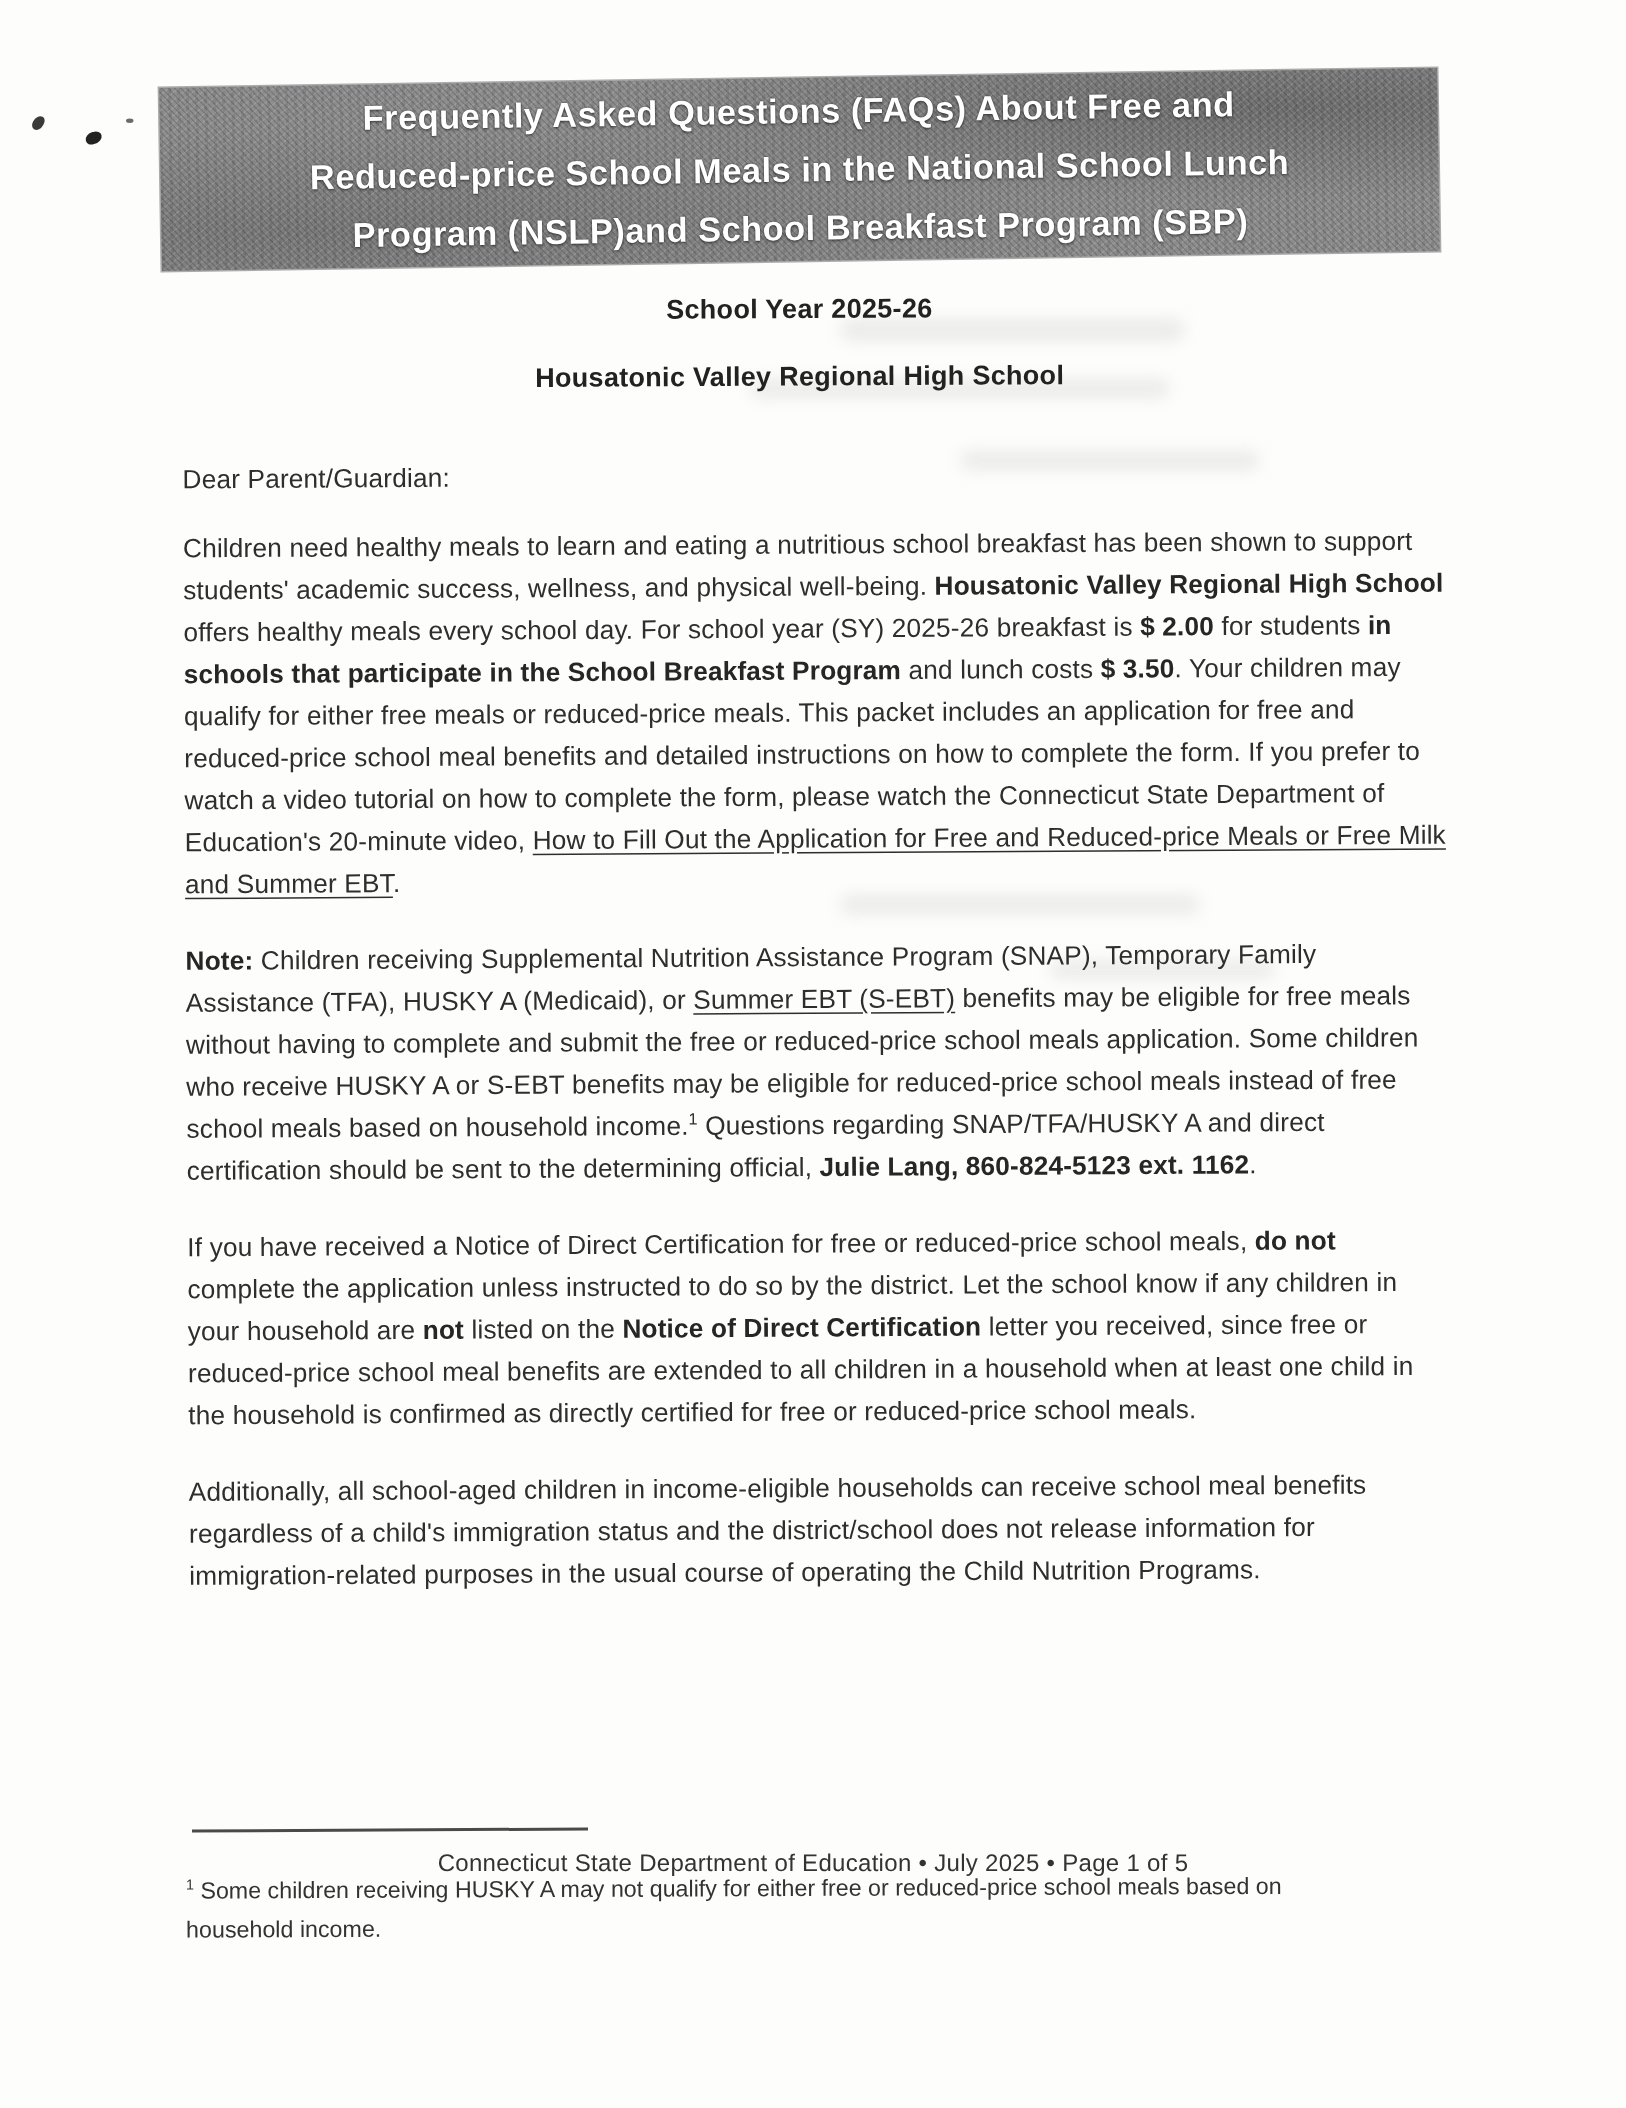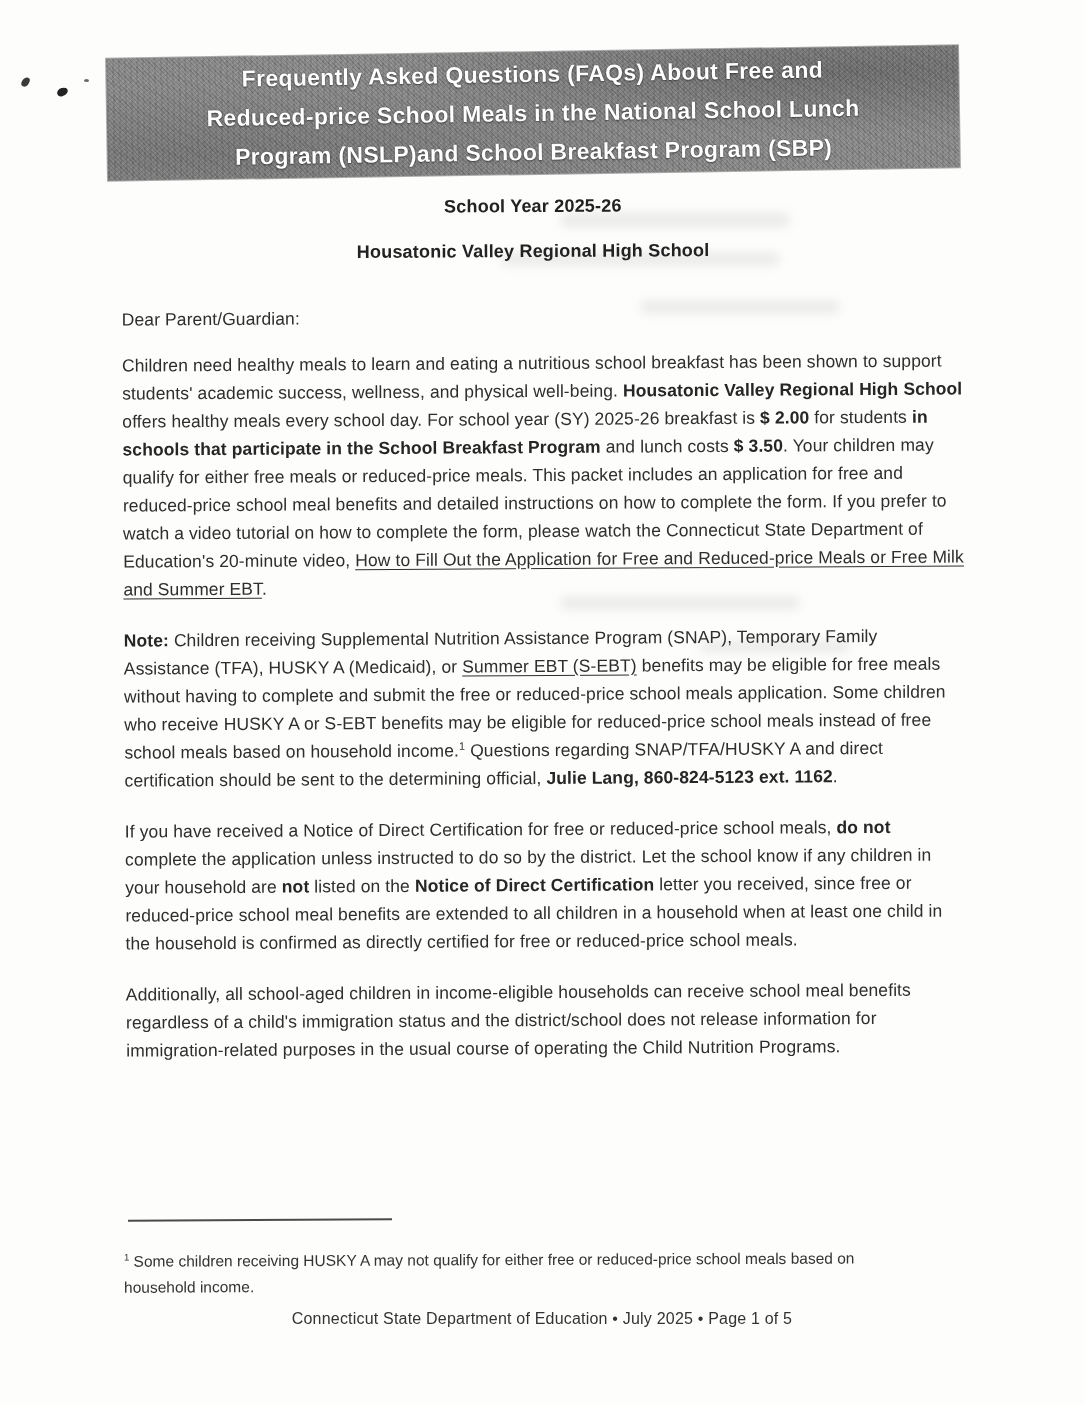--- a/index.html
+++ b/index.html
@@ -78,21 +78,21 @@
   }
   .footnote {
     position: absolute;
     left: 124px; top: 1231px; width: 800px;
     font-size: 15.5px; line-height: 26px; color: #333;
     transform: rotate(-0.25deg);
   }
   
   .footer {
     position: absolute;
-    left: 0; top: 1310px; width: 1084px;
+    left: 0; top: 1234px; width: 1084px;
     text-align: center;
     font-size: 16px; color: #333;
     letter-spacing: .2px;
   }
   
   .speck { position: absolute; background: #232323; pointer-events: none; }
   .speck-1 { left: 22px; top: 77px; width: 7px; height: 10px; border-radius: 60% 40% 55% 45%; transform: rotate(28deg); background: #3a3a3a; }
   .speck-2 { left: 57px; top: 88px; width: 11px; height: 8px; border-radius: 55% 45% 60% 40%; transform: rotate(-15deg); }
   .speck-3 { left: 84px; top: 79px; width: 5px; height: 3px; border-radius: 50%; background: #6a6a6a; }
   .smudge {

